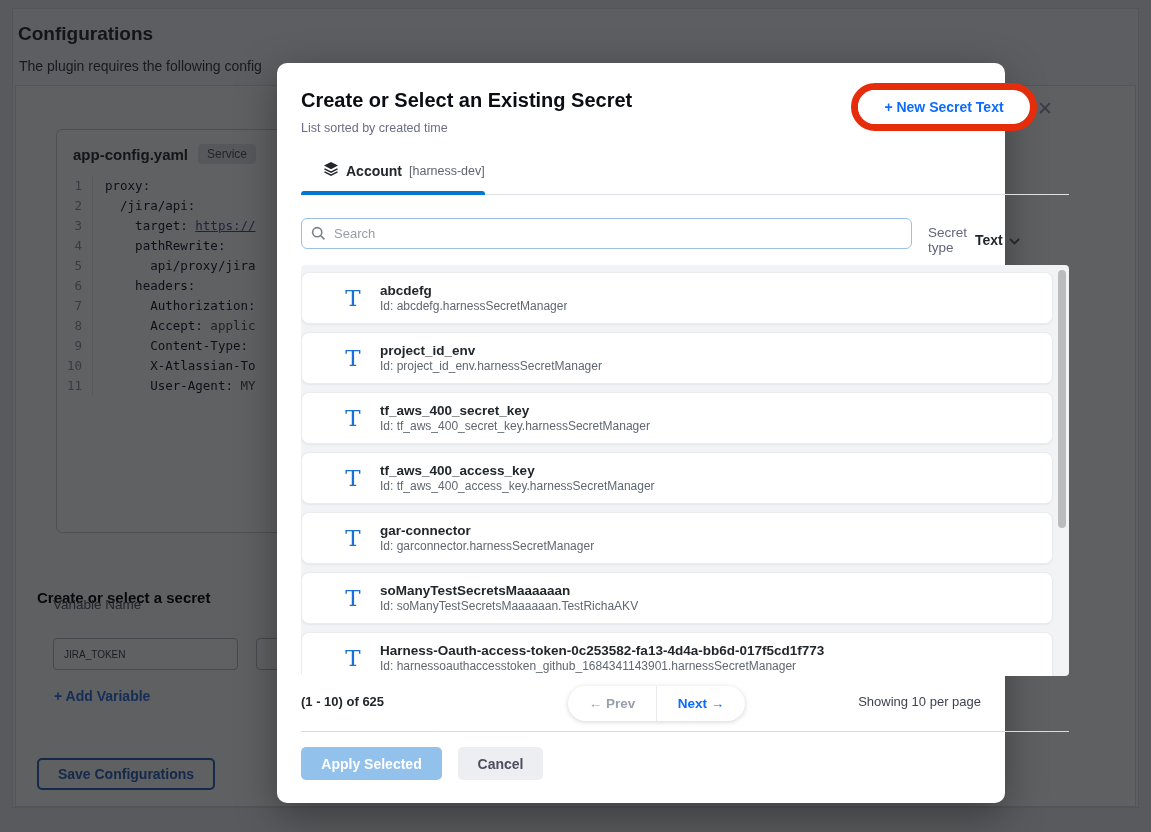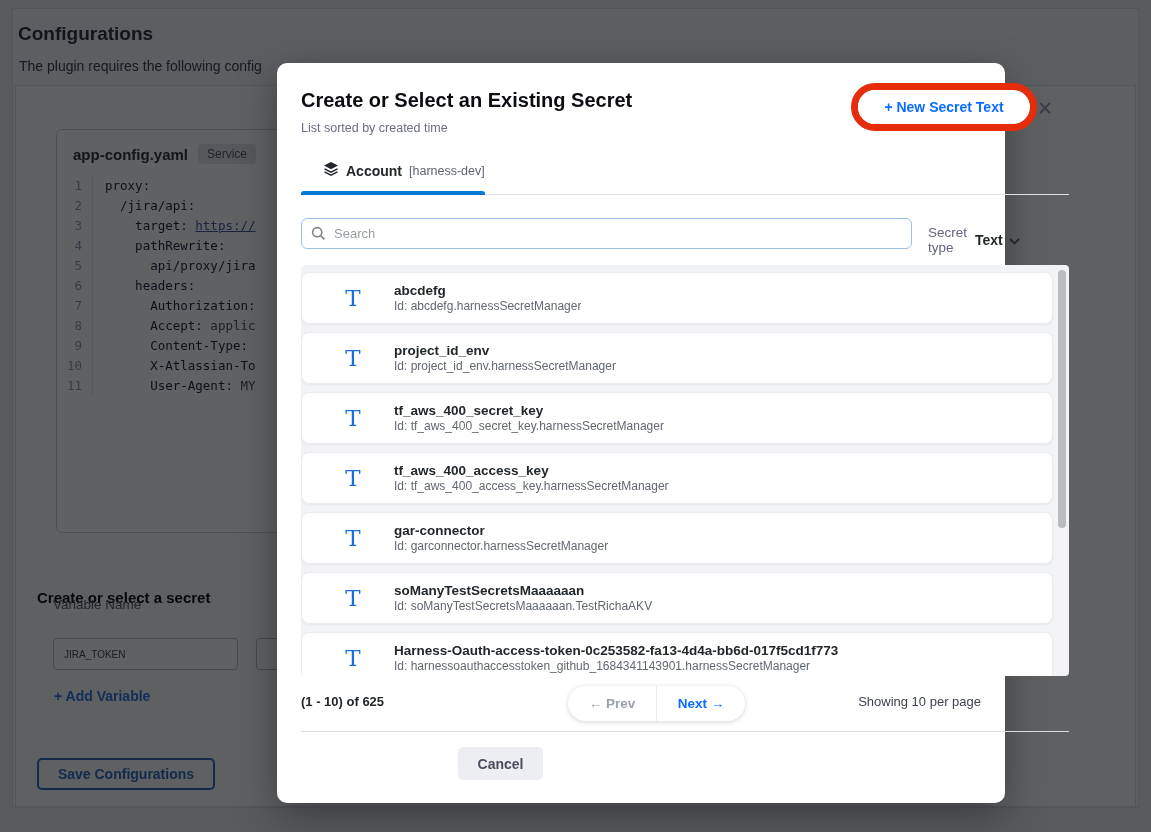--- a/index.html
+++ b/index.html
@@ -80,21 +80,21 @@
   .secret-type-value { font-size:14px; font-weight:600; color:#22272b; cursor:pointer;
                        display:flex; align-items:center; gap:6px; }
 
   .list { left:24px; top:202px; width:768px; height:411px; background:#f2f3f5;
           border-radius:4px; overflow:hidden; }
   .cards { padding-top:7px; display:flex; flex-direction:column; gap:8px; width:752px; }
   .card { height:52px; flex:none; background:#fff; border:1px solid #e9ebee; border-radius:8px;
           box-shadow:0 1px 2px rgba(30,30,40,0.06); display:flex; align-items:center; cursor:pointer; }
   .card-icon { width:26px; margin-left:38px; text-align:center; flex:none;
                font-family:"DejaVu Serif", serif; font-size:23px; color:#1b6fd6; line-height:1; }
-  .card-text { margin-left:28px; overflow:hidden; white-space:nowrap; }
+  .card-text { margin-left:14px; overflow:hidden; white-space:nowrap; }
   .card-name { font-size:13.5px; font-weight:700; color:#22272b; line-height:17px; }
   .card-id   { font-size:12px; color:#606770; line-height:15px; }
 
   .scroll-track { left:780px; top:205px; width:10px; height:405px; background:#f4f4f6;
                   border-radius:5px; }
   .scroll-thumb { position:absolute; left:1px; top:2px; width:8px; height:258px;
                   background:#b9bbbf; border-radius:4px; cursor:grab; }
 
   .pag-range { left:24px; top:631px; font-size:13px; font-weight:600; color:#22272b;text-align:center; }
   .pager { left:291px; top:623px; width:177px; height:35px; background:#fff; border-radius:18px;
@@ -285,14 +285,15 @@
   </div>
 
   <div class="abs pag-range">(1 - 10) of 625</div>
   <div class="abs pager">
     <button class="prev">← Prev</button>
     <button class="next">Next →</button>
   </div>
   <div class="abs per-page">Showing 10 per page</div>
 
   <div class="abs footer-divider"></div>
+  <button class="abs apply-btn">Apply Selected</button>
   <button class="abs cancel-btn">Cancel</button>
 </div>
 
 </body></html>

